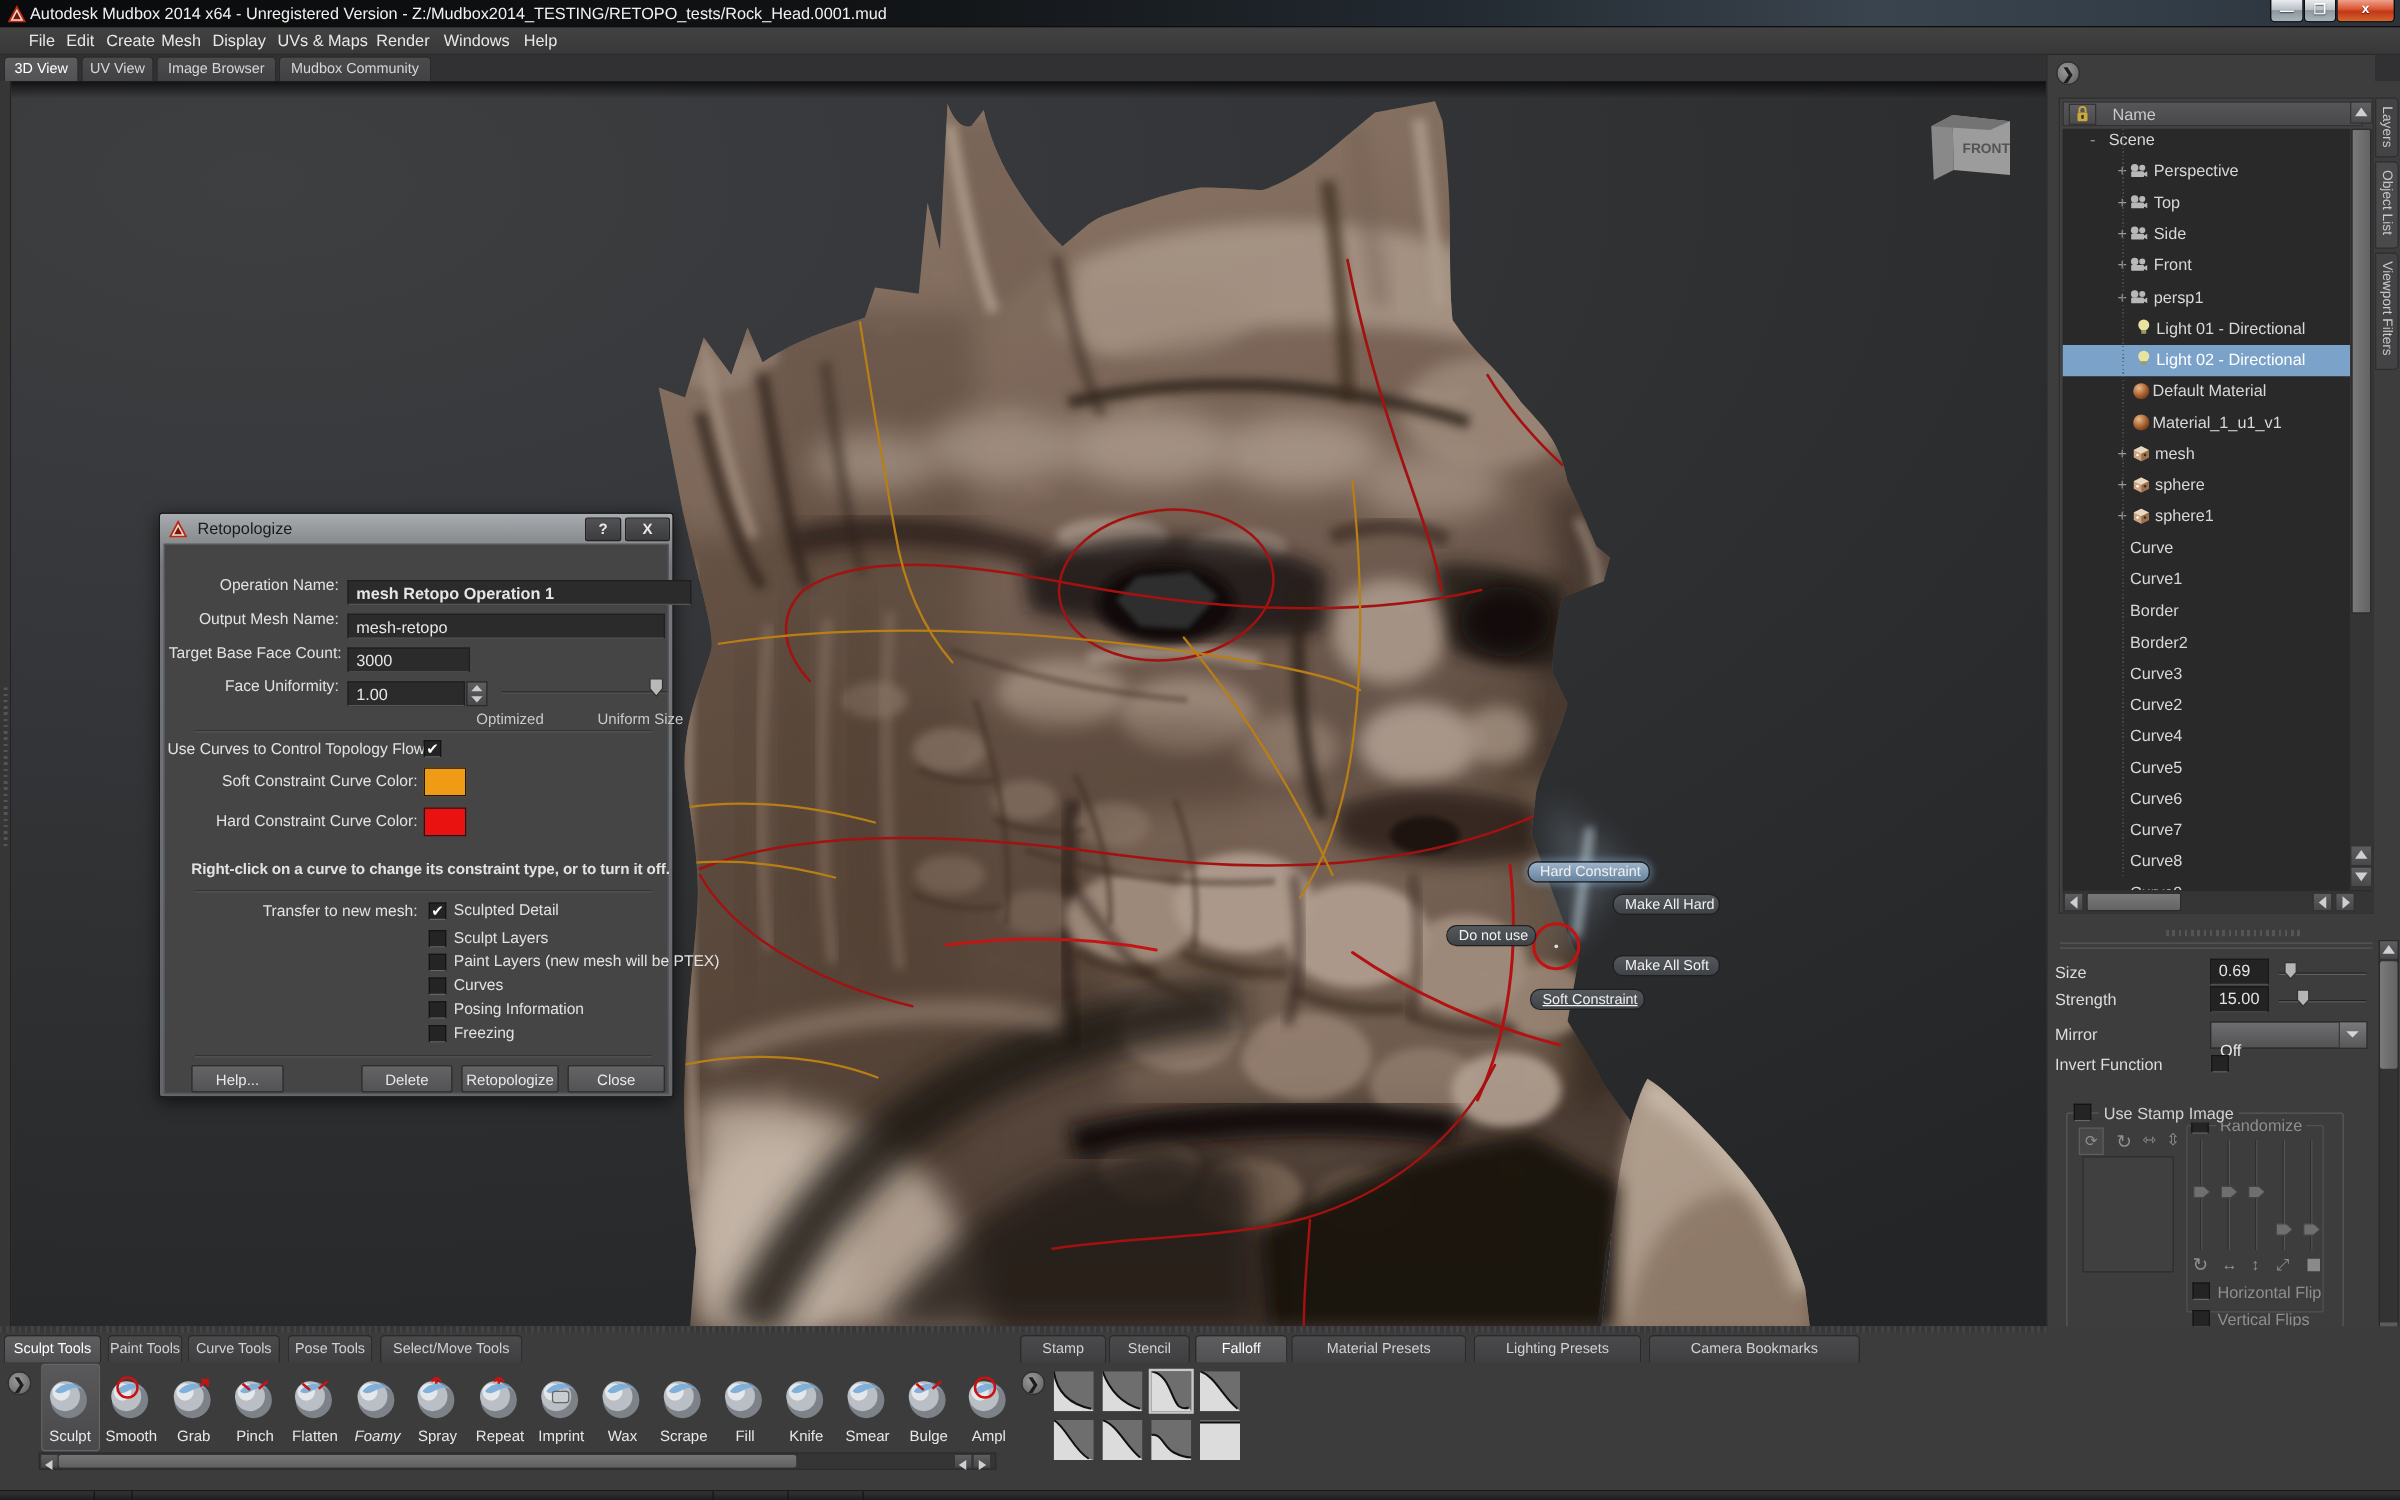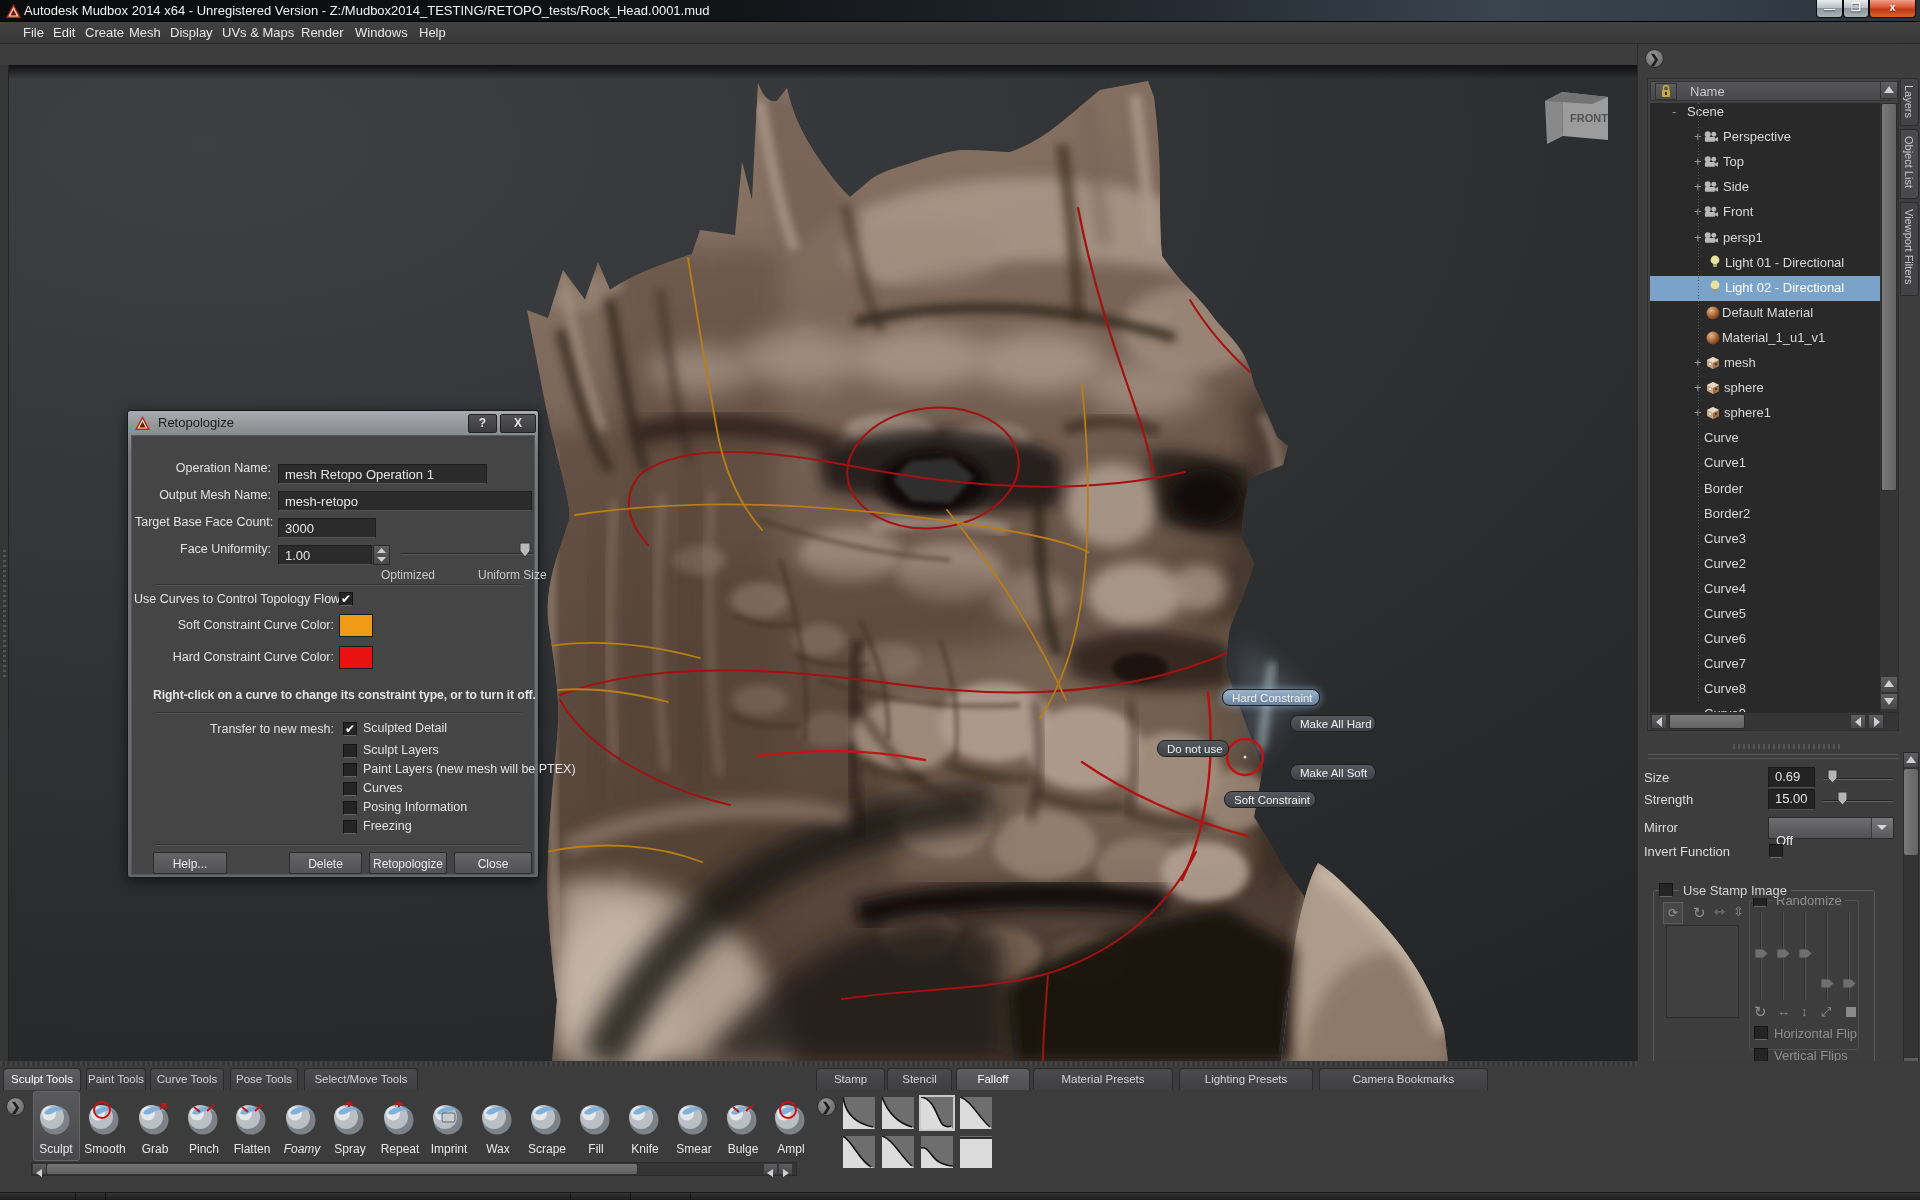--- a/index.html
+++ b/index.html
@@ -113,20 +113,26 @@
   <div id="menubar" class="abs">
     <span class="menuitem" style="left:23px">File</span>
     <span class="menuitem" style="left:53px">Edit</span>
     <span class="menuitem" style="left:85px">Create</span>
     <span class="menuitem" style="left:129px">Mesh</span>
     <span class="menuitem" style="left:170px">Display</span>
     <span class="menuitem" style="left:222px">UVs &amp; Maps</span>
     <span class="menuitem" style="left:301px">Render</span>
     <span class="menuitem" style="left:355px">Windows</span>
     <span class="menuitem" style="left:419px">Help</span>
+  </div>
+  <div id="tabrow" class="abs">
+    <div class="vtab act" style="left:3px; width:60px">3D View</div>
+    <div class="vtab" style="left:65px; width:58px">UV View</div>
+    <div class="vtab" style="left:125px; width:96px">Image Browser</div>
+    <div class="vtab" style="left:223px; width:122px">Mudbox Community</div>
   </div>
   <div id="leftstrip" class="abs">
       <div class="abs" style="left:3px;top:485px;width:3px;height:130px;background:repeating-linear-gradient(#555 0 2px,transparent 2px 5px);"></div>
     </div>
   <div id="viewport" class="abs">
   <svg width="1628" height="996" viewBox="9 65 1628 996" style="position:absolute;left:0;top:0">
     <defs>
       <linearGradient id="baseG" x1="0" y1="0" x2="0.25" y2="1">
         <stop offset="0" stop-color="#ab937f"></stop>
         <stop offset="0.45" stop-color="#8b7263"></stop>
@@ -305,35 +311,35 @@
       <text x="1570" y="122" font-size="11" font-weight="bold" fill="#555" font-family="Liberation Sans">FRONT</text>
     </g>
   </svg>
   </div>
   <div id="vptop" class="abs"></div>
 
   <div class="pill hc abs" style="left:1222px; top:689px; width:98px;">Hard Constraint</div>
   <div class="pill abs" style="left:1290px; top:715px; width:86px;">Make All Hard</div>
   <div class="pill abs" style="left:1157px; top:740px; width:72px;">Do not use</div>
   <div class="pill abs" style="left:1290px; top:764px; width:86px;">Make All Soft</div>
-  <div class="pill abs" style="left:1224px; top:791px; width:92px;">Soft Constraint</div>
+  <div class="pill abs" style="left:1224px; top:791px; width:92px;text-decoration:underline;">Soft Constraint</div>
 
   <div id="dlg" class="abs">
     <svg class="abs" style="left:7px;top:5px" width="15" height="14" viewBox="0 0 15 14">
       <polygon points="7.5,0 15,14 0,14" fill="#c2260f"></polygon>
       <polygon points="7.5,3 12.6,12.6 2.4,12.6" fill="#e8e0d8"></polygon>
       <polygon points="7.5,5.5 10.6,11.4 4.4,11.4" fill="#7a1505"></polygon>
     </svg>
     <div class="abs" style="left:30px;top:4px;font-size:13px;color:#1b1b1b;">Retopologize</div>
     <div class="abs" style="left:340px;top:3px;width:29px;height:19px;background:linear-gradient(#525254,#3c3c3e);border:1px solid #222;border-radius:2px;color:#e8e8e8;font-weight:bold;text-align:center;font-size:12px;padding-top:1px;">?</div>
     <div class="abs" style="left:372px;top:3px;width:36px;height:19px;background:linear-gradient(#525254,#3c3c3e);border:1px solid #222;border-radius:2px;color:#e8e8e8;font-weight:bold;text-align:center;font-size:12px;padding-top:1px;">X</div>
     <div id="dlgbody">
 
       <div class="dlab" style="left:3px;top:25px;width:136px;text-align:right;">Operation Name:</div>
-      <div class="dfield" style="left:146px;top:28px;width:209px;height:20px;">mesh Retopo Operation 1</div>
+      <div class="dfield" style="left:146px;top:28px;width:275px;height:20px;font-weight:bold;">mesh Retopo Operation 1</div>
       <div class="dlab" style="left:3px;top:52px;width:136px;text-align:right;">Output Mesh Name:</div>
       <div class="dfield" style="left:146px;top:55px;width:254px;height:20px;">mesh-retopo</div>
       <div class="dlab" style="left:3px;top:79px;width:136px;text-align:right;">Target Base Face Count:</div>
       <div class="dfield" style="left:146px;top:82px;width:98px;height:20px;">3000</div>
       <div class="dlab" style="left:3px;top:106px;width:136px;text-align:right;">Face Uniformity:</div>
       <div class="dfield" style="left:146px;top:109px;width:94px;height:20px;">1.00</div>
       <div class="abs" style="left:241px;top:109px;width:17px;height:20px;background:linear-gradient(#5e5e60,#48484a);border:1px solid #2a2a2a;">
         <svg width="15" height="18">
             <polygon points="7.5,2 12,7 3,7" fill="#ccc"></polygon>
             <polygon points="7.5,16 12,11 3,11" fill="#ccc"></polygon>

